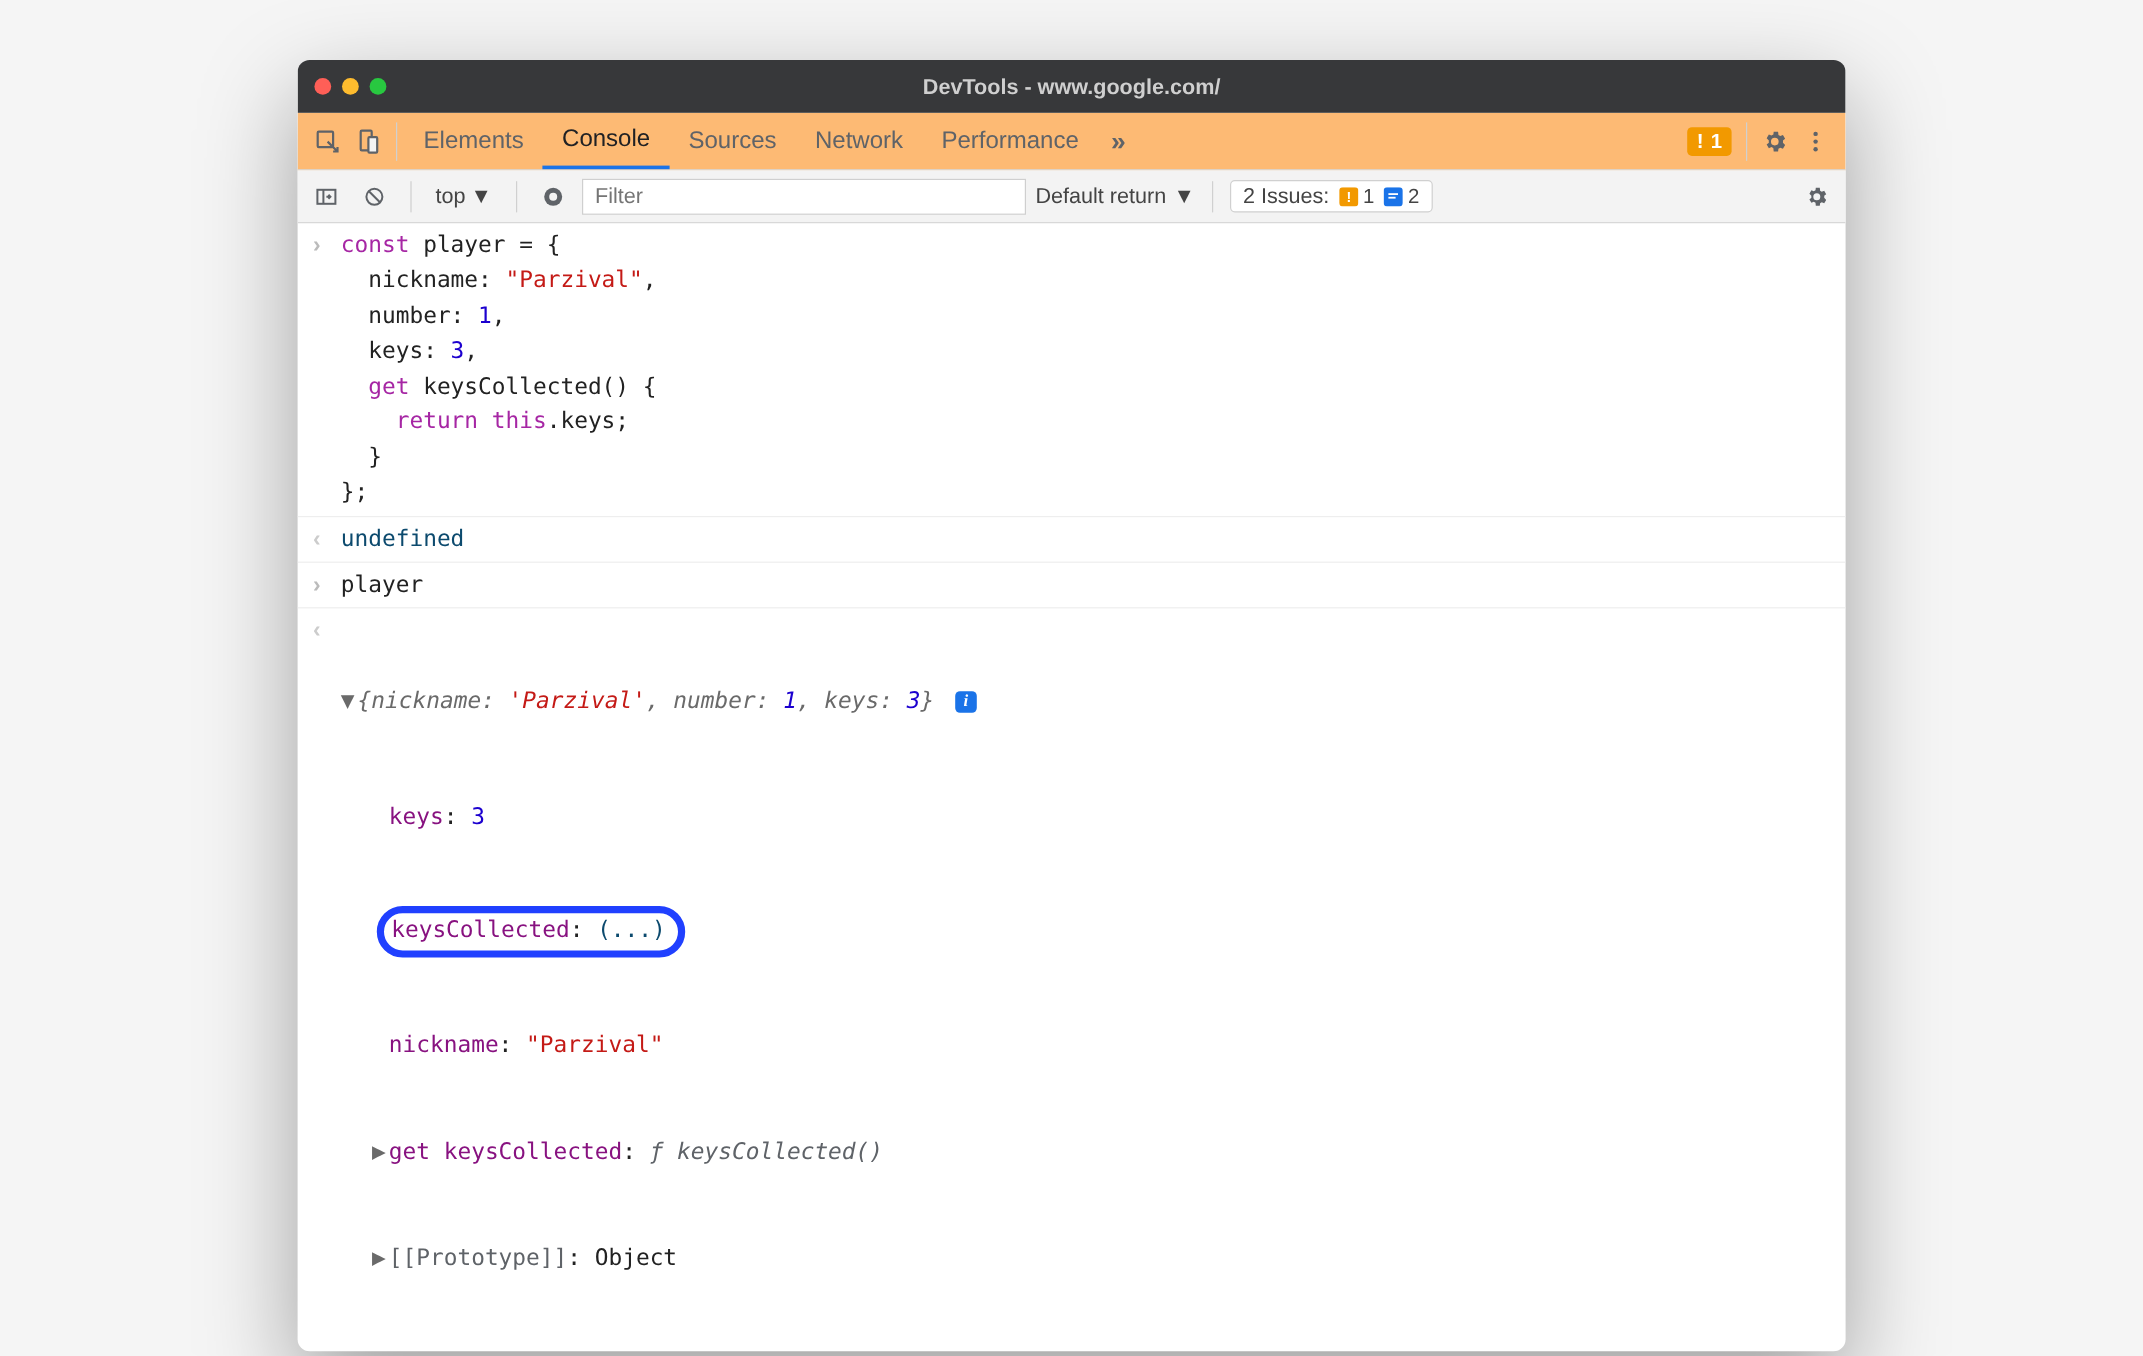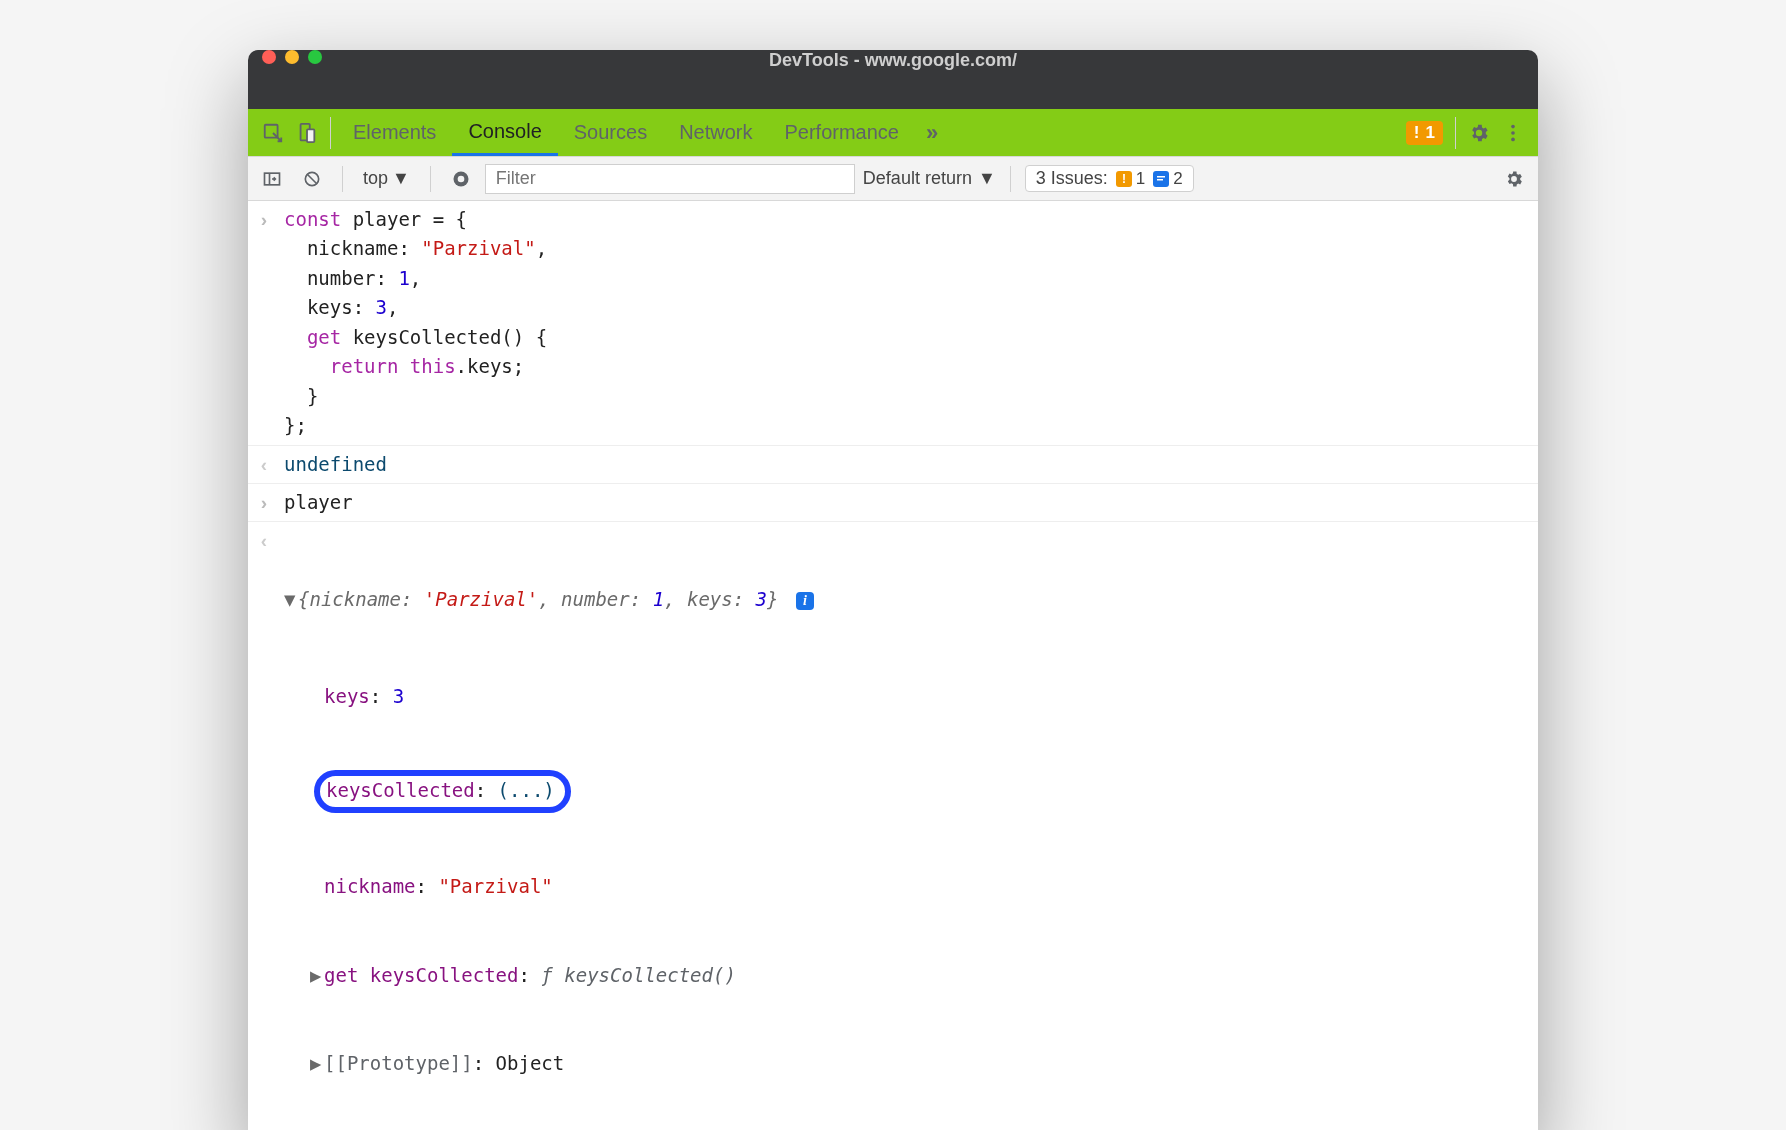--- a/index.html
+++ b/index.html
@@ -14,44 +14,44 @@
   .window {
     width: 1290px;
     background: #fff;
     border-radius: 10px;
     box-shadow: 0 30px 80px rgba(0,0,0,0.35);
     overflow: hidden;
     font-size: 20px;
   }
   .titlebar {
     background: #37383a;
-    height: 59px;
-    display: flex;
-    align-items: flex-start;
+    height: 44px;
+    display: flex;
+    align-items: center;
     padding: 0 14px;
     position: relative;
   }
   .traffic { display: flex; gap: 9px; }
   .dot { width: 14px; height: 14px; border-radius: 50%; }
   .dot.red { background: #ff5f57; }
   .dot.yellow { background: #febc2e; }
   .dot.green { background: #28c840; }
   .title {
     position: absolute; left: 0; right: 0;
     text-align: center;
     color: #cfcfcf;
     font-size: 18px;
     font-weight: 600;
   }
   .tabs {
     display: flex;
     align-items: center;
     height: 48px;
     border-bottom: 1px solid #d8d8d8;
-    background: #84cc16;
+    background: #fdba74;
     padding: 0 8px;
   }
   .iconbtn {
     display: inline-flex;
     align-items: center;
     justify-content: center;
     width: 34px; height: 34px;
     color: #5f6368;
     cursor: pointer;
   }
@@ -277,21 +277,21 @@
           <circle cx="12" cy="12" r="4" fill="#f3f3f3"></circle>
         </svg>
     </div>
     <input class="filter-input" placeholder="Filter" style="">
     <div class="levels">
       <span>Default return</span>
       <span>▼</span>
     </div>
     <div class="divider" style="height:26px;"></div>
     <div class="issues">
-      <span>3 Issues:</span>
+      <span>2 Issues:</span>
       <span class="mini-badge warn">
         <svg width="16" height="16" viewBox="0 0 16 16">
             <rect width="16" height="16" rx="3"></rect>
             <text x="8" y="12" text-anchor="middle" fill="#fff" font-size="12" font-weight="900" font-family="sans-serif">!</text>
           </svg>
         <span>1</span>
       </span>
       <span class="mini-badge info">
         <svg width="16" height="16" viewBox="0 0 16 16">
             <rect width="16" height="16" rx="3"></rect>

